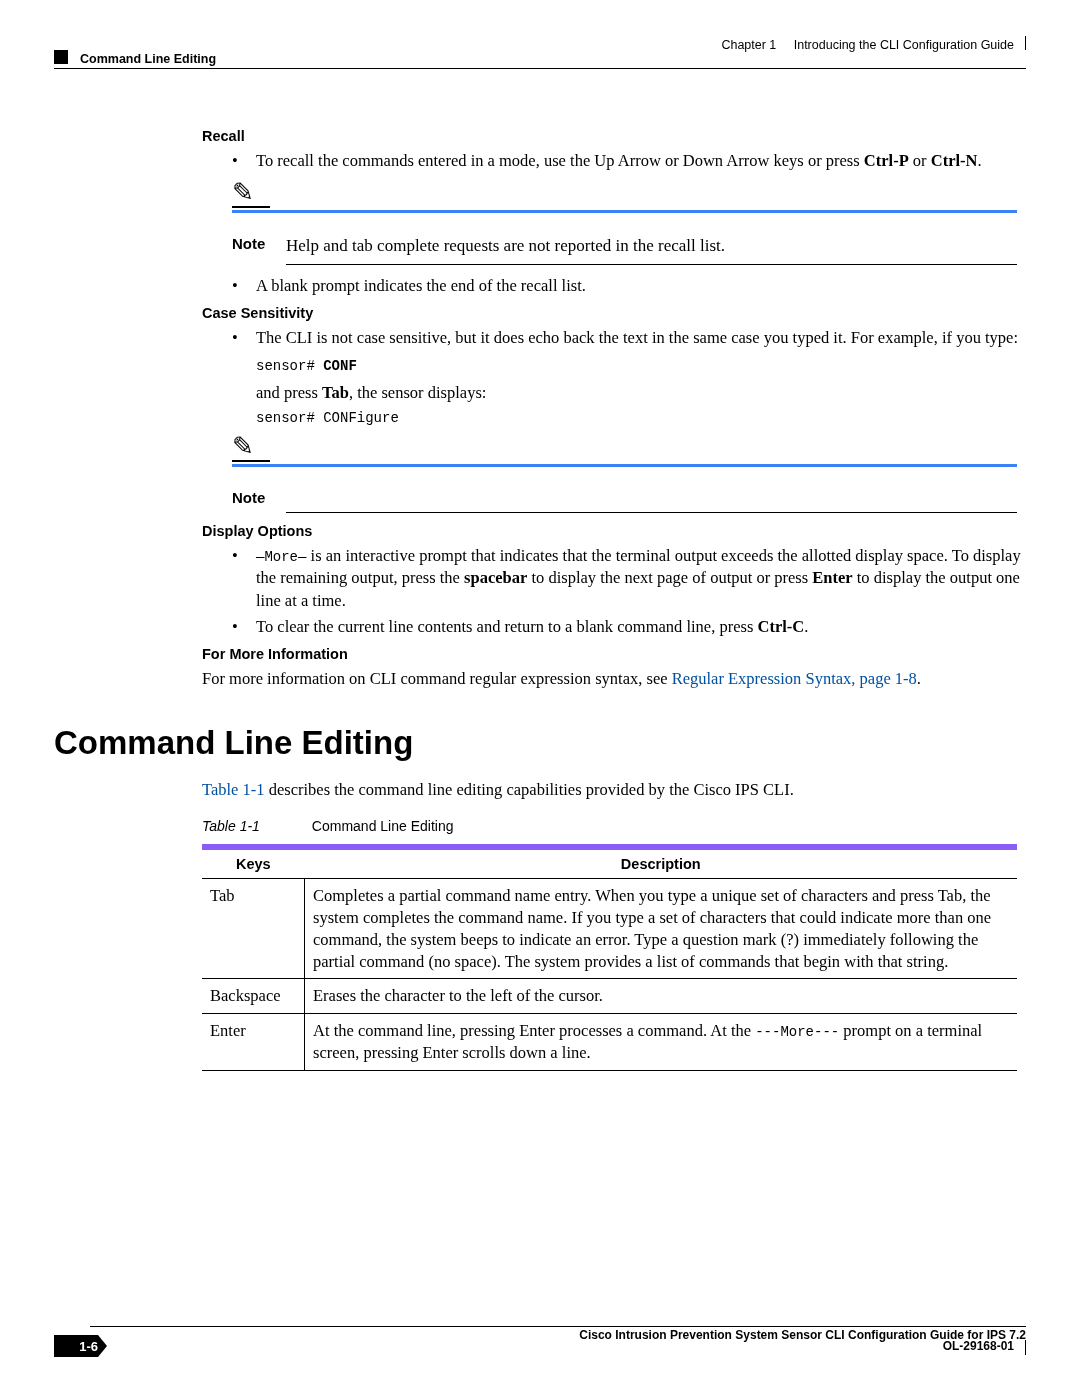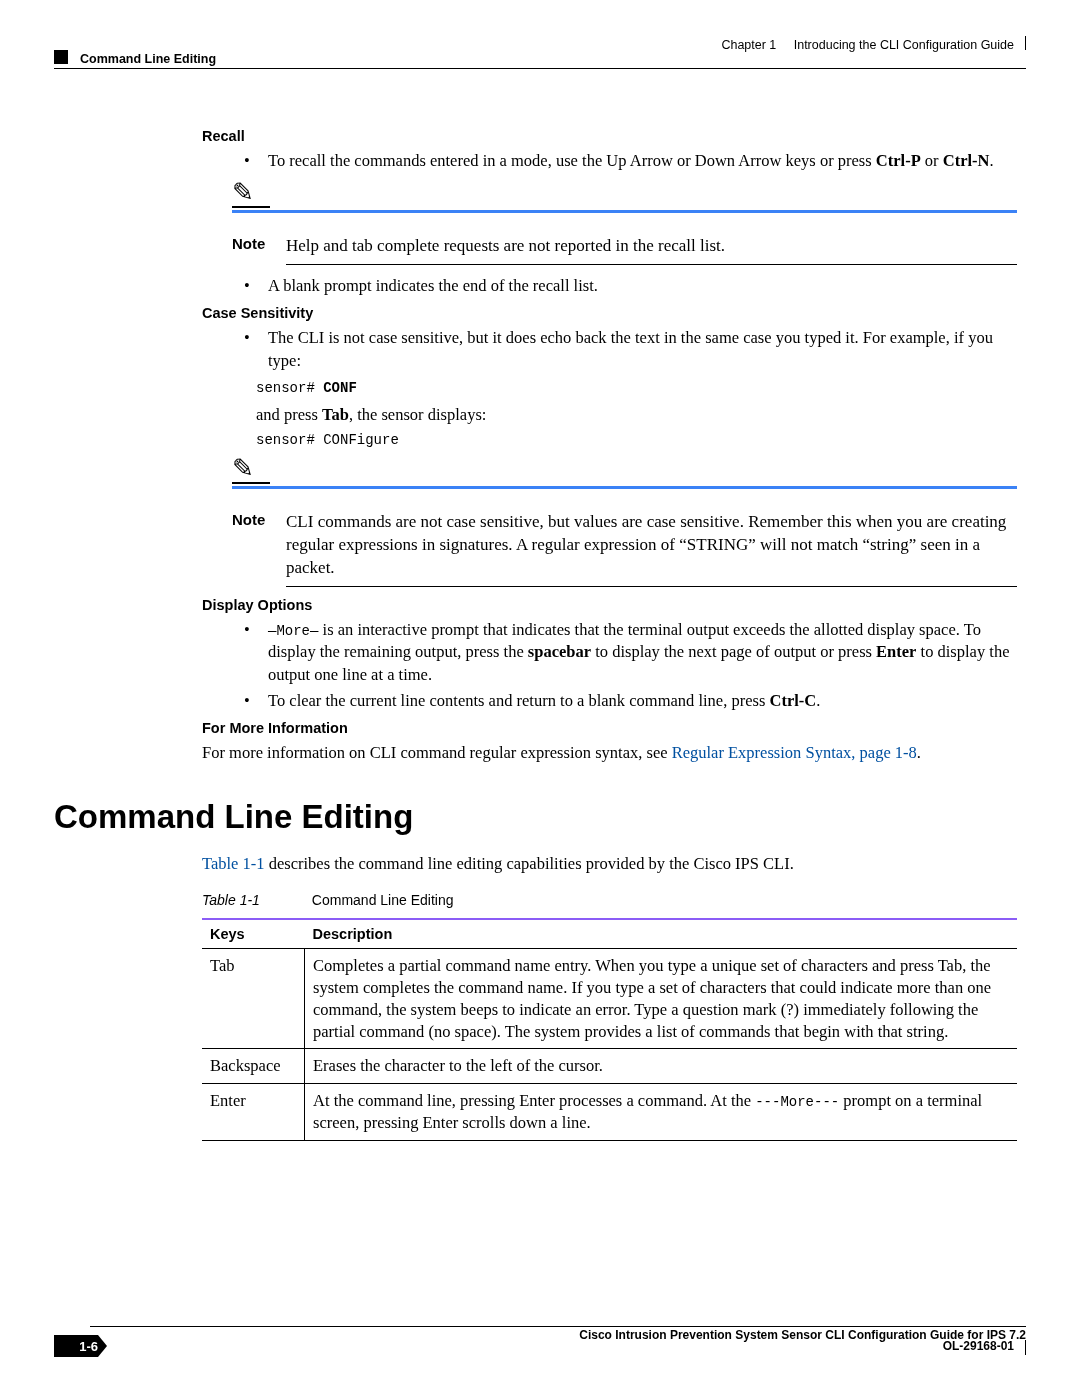--- a/index.html
+++ b/index.html
@@ -6,40 +6,40 @@
 .page{width:1080px;height:1397px;position:relative;margin:0 auto;background:#fff}
 .runhead{position:absolute;top:38px;right:66px;font:12.5px Arial,Helvetica,sans-serif}
 .runhead b{font-weight:normal}
 .runhead-bar{position:absolute;top:36px;right:54px;width:1px;height:14px;background:#000}
 .sec-marker{position:absolute;top:50px;left:54px;width:14px;height:14px;background:#000}
 .sec-label{position:absolute;top:52px;left:80px;font:bold 12.5px Arial,Helvetica,sans-serif}
 .top-rule{position:absolute;top:68px;left:54px;width:972px;height:1px;background:#000}
 .content{position:absolute;top:120px;left:54px;width:972px}
 .h4{font:bold 14.5px Arial,Helvetica,sans-serif;margin:8px 0 6px 148px}
 ul.body{margin:0 0 8px 178px;padding:0;font-size:16.5px;line-height:1.35}
-ul.body>li{list-style:none;position:relative;margin:4px 12px;padding-left:24px}
+ul.body>li{list-style:none;position:relative;margin:4px 0;padding-left:24px}
 ul.body>li::before{content:"•";position:absolute;left:0;top:0}
 .serifb{font-weight:bold;font-family:"Times New Roman",Times,serif}
 .pen{font-size:26px;line-height:1}
 .pen-under{display:inline-block;border-bottom:2px solid #000;width:38px;margin:0 0 0 178px}
 .note-row{display:flex;margin:2px 0 6px 178px;border-top:3px solid #3b82f6;padding-top:22px;width:785px}
 .note-label{font:bold 15px Arial,Helvetica,sans-serif;flex:0 0 54px}
 .note-text{font-size:17px;line-height:1.35;flex:1}
 .note-under{margin:4px 0 10px 232px;width:731px;height:1px;background:#000}
 .para{font-size:16.5px;line-height:1.35;margin:6px 0 6px 202px}
 .code{font-family:"Courier New",monospace;font-size:14px;margin:4px 0 8px 202px;white-space:pre}
 .code b{font-weight:bold}
 .more{font-family:"Courier New",monospace;font-size:14px}
 .link{color:#0050a0}
 .h1{font:bold 33px Arial,Helvetica,sans-serif;margin:34px 0 18px 0}
 .tblref{font-size:16.5px;margin:0 0 18px 148px}
 .tblcap{font:14px Arial,Helvetica,sans-serif;margin:0 0 10px 148px}
 .tblcap .tn{font-style:italic;margin-right:52px}
 table.cli{border-collapse:collapse;margin-left:148px;width:815px;font-size:16.5px}
-table.cli th{font:bold 14.5px Arial,Helvetica,sans-serif;text-align:left;padding:6px 8px;border-top:2px solid #8b5cf6;border-bottom:1px solid #000}
+table.cli th{font:bold 14.5px Arial,Helvetica,sans-serif;text-align:center;padding:6px 8px;border-top:6px solid #8b5cf6;border-bottom:1px solid #000}
 table.cli td{padding:6px 8px;border-bottom:1px solid #000;vertical-align:top;line-height:1.32}
 table.cli td.k{width:86px;border-right:1px solid #000}
 .footer-rule{position:absolute;left:90px;bottom:70px;width:936px;height:1.5px;background:#000}
 .footer-title{position:absolute;left:0;bottom:55px;width:1026px;text-align:right;font:bold 12px Arial,Helvetica,sans-serif}
 .footer-box{position:absolute;left:54px;bottom:40px;width:44px;height:22px;background:#000;color:#fff;font:bold 13px Arial,Helvetica,sans-serif;display:flex;align-items:center;justify-content:flex-end}
 .footer-notch{position:absolute;left:98px;bottom:40px;width:0;height:0;border-top:11px solid transparent;border-bottom:11px solid transparent;border-left:9px solid #000}
 .footer-right{position:absolute;right:66px;bottom:44px;font:bold 12px Arial,Helvetica,sans-serif}
 .footer-right-bar{position:absolute;right:54px;bottom:42px;width:1.5px;height:15px;background:#000}
 </style>
 </head>
@@ -78,21 +78,20 @@
     <div class="h4">Case Sensitivity</div>
     <ul class="body">
       <li>The CLI is not case sensitive, but it does echo back the text in the same case you typed it. For example, if you type:</li>
     </ul>
     <div class="code"><span>sensor# </span><b>CONF</b></div>
     <div class="para"><span>and press </span><span class="serifb">Tab</span><span>, the sensor displays:</span></div>
     <div class="code">sensor# CONFigure</div>
     <span class="pen-under"><span class="pen">✎</span></span>
     <div class="note-row">
       <div class="note-label">Note</div>
-      <div class="note-text">CLI commands are not case sensitive, but values are case sensitive. Remember this when you are creating regular expressions in signatures. A regular expression of “STRING” will not match “string” seen in a packet.</div>
     </div>
     <div class="note-under"></div>
 
     <div class="h4">Display Options</div>
     <ul class="body">
       <li>
         <span class="more">—More—</span><span> is an interactive prompt that indicates that the terminal output exceeds the allotted display space. To display the remaining output, press the </span><span class="serifb">spacebar</span><span> to display the next page of output or press </span><span class="serifb">Enter</span><span> to display the output one line at a time.</span>
       </li>
       <li>
         <span>To clear the current line contents and return to a blank command line, press </span><span class="serifb">Ctrl-C</span><span>.</span>

